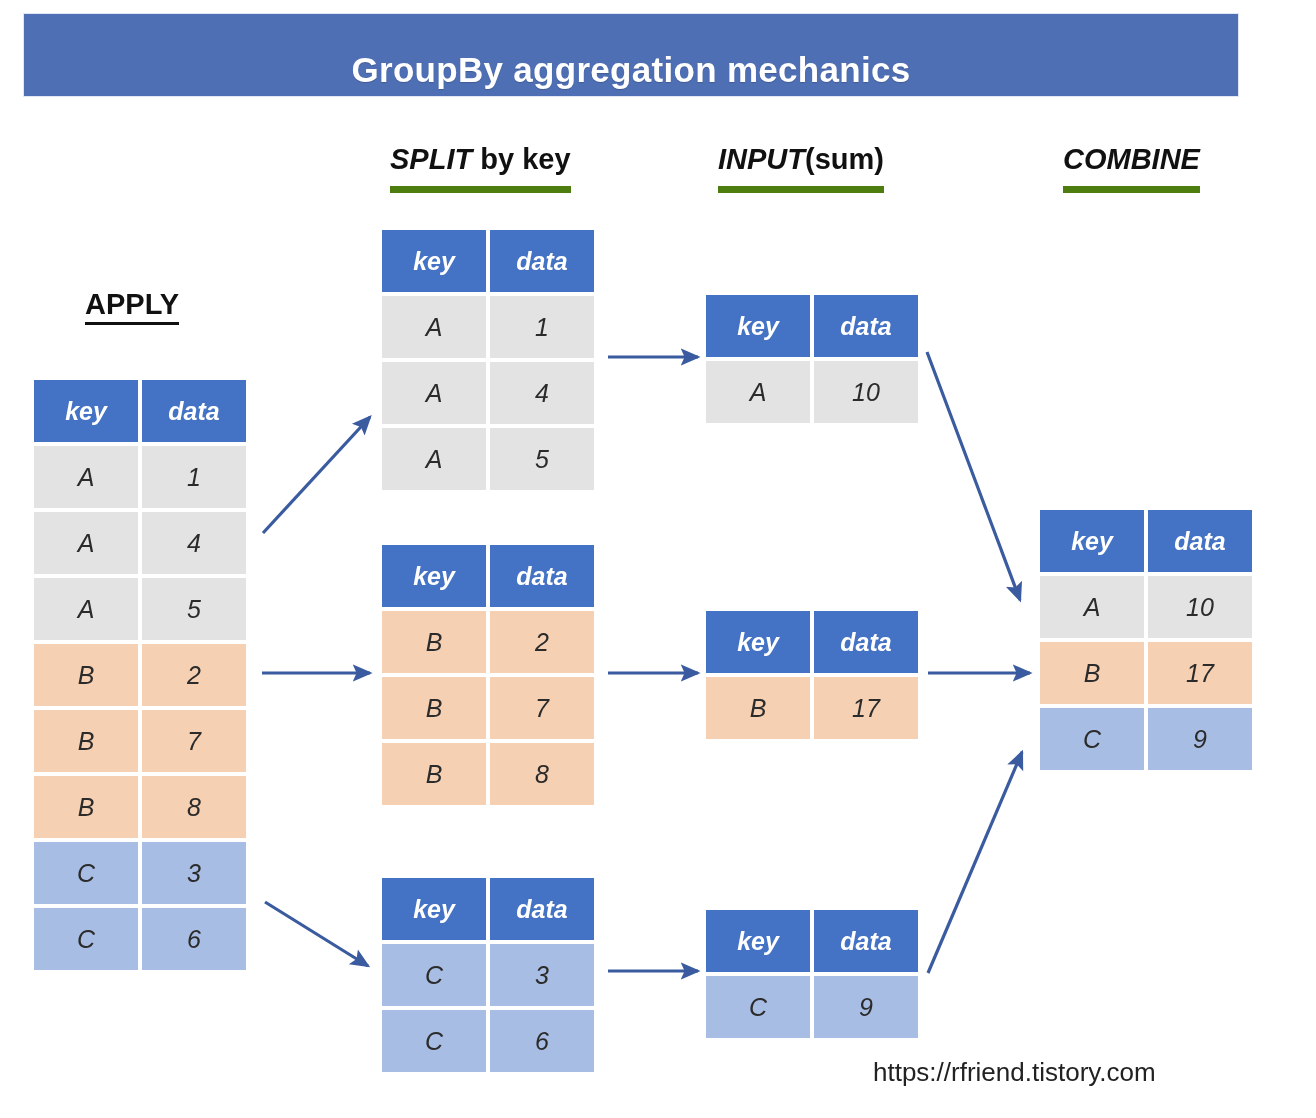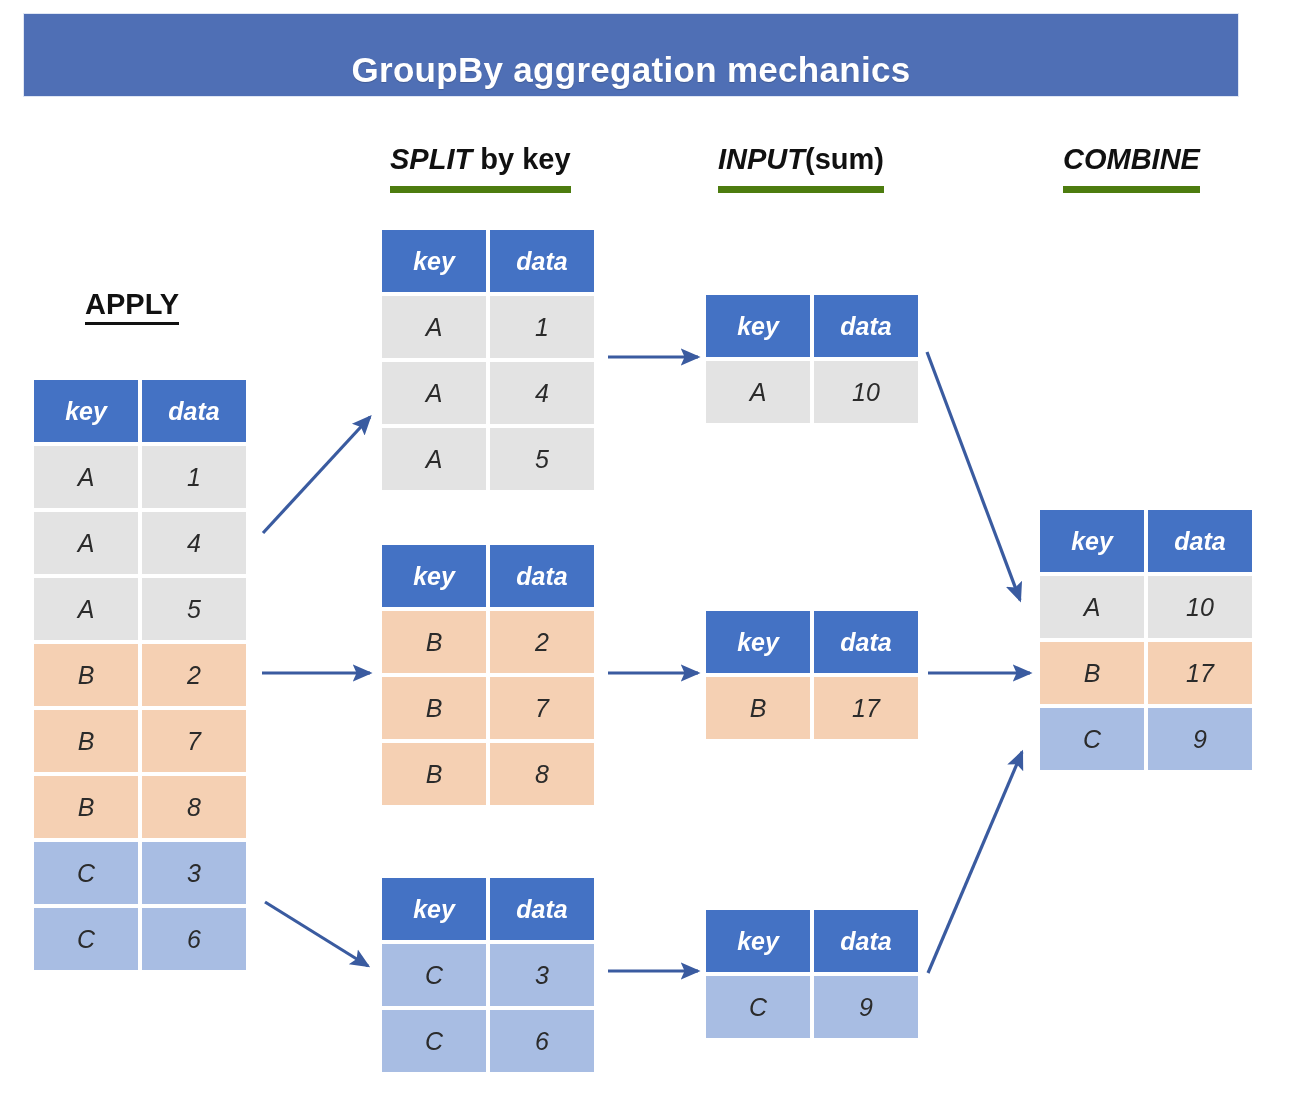--- a/index.html
+++ b/index.html
@@ -243,14 +243,15 @@
       <line x1="265" y1="902" x2="368" y2="966"></line>
       <line x1="608" y1="357" x2="698" y2="357"></line>
       <line x1="608" y1="673" x2="698" y2="673"></line>
       <line x1="608" y1="971" x2="698" y2="971"></line>
       <line x1="927" y1="352" x2="1020" y2="600"></line>
       <line x1="928" y1="673" x2="1030" y2="673"></line>
       <line x1="928" y1="973" x2="1022" y2="752"></line>
     </g>
   </svg>
 
+  <div class="footer-url">https://rfriend.tistory.com</div>
 
 </div>
 
 </body></html>

